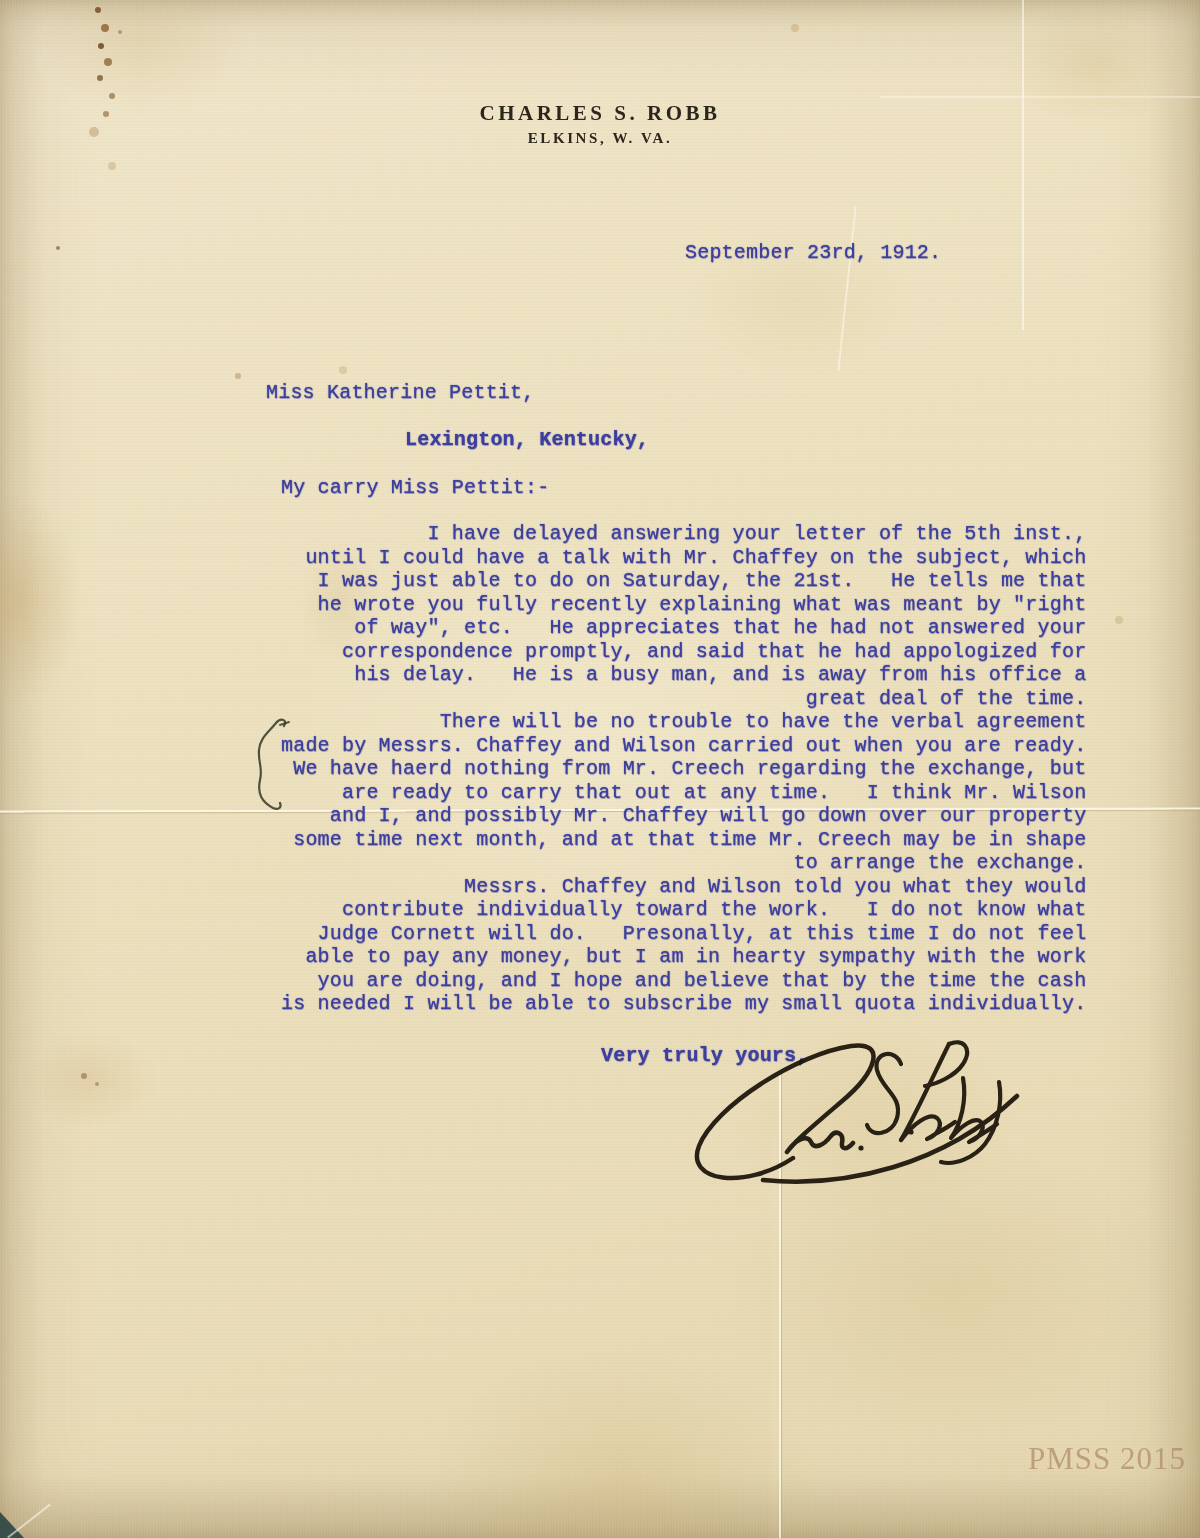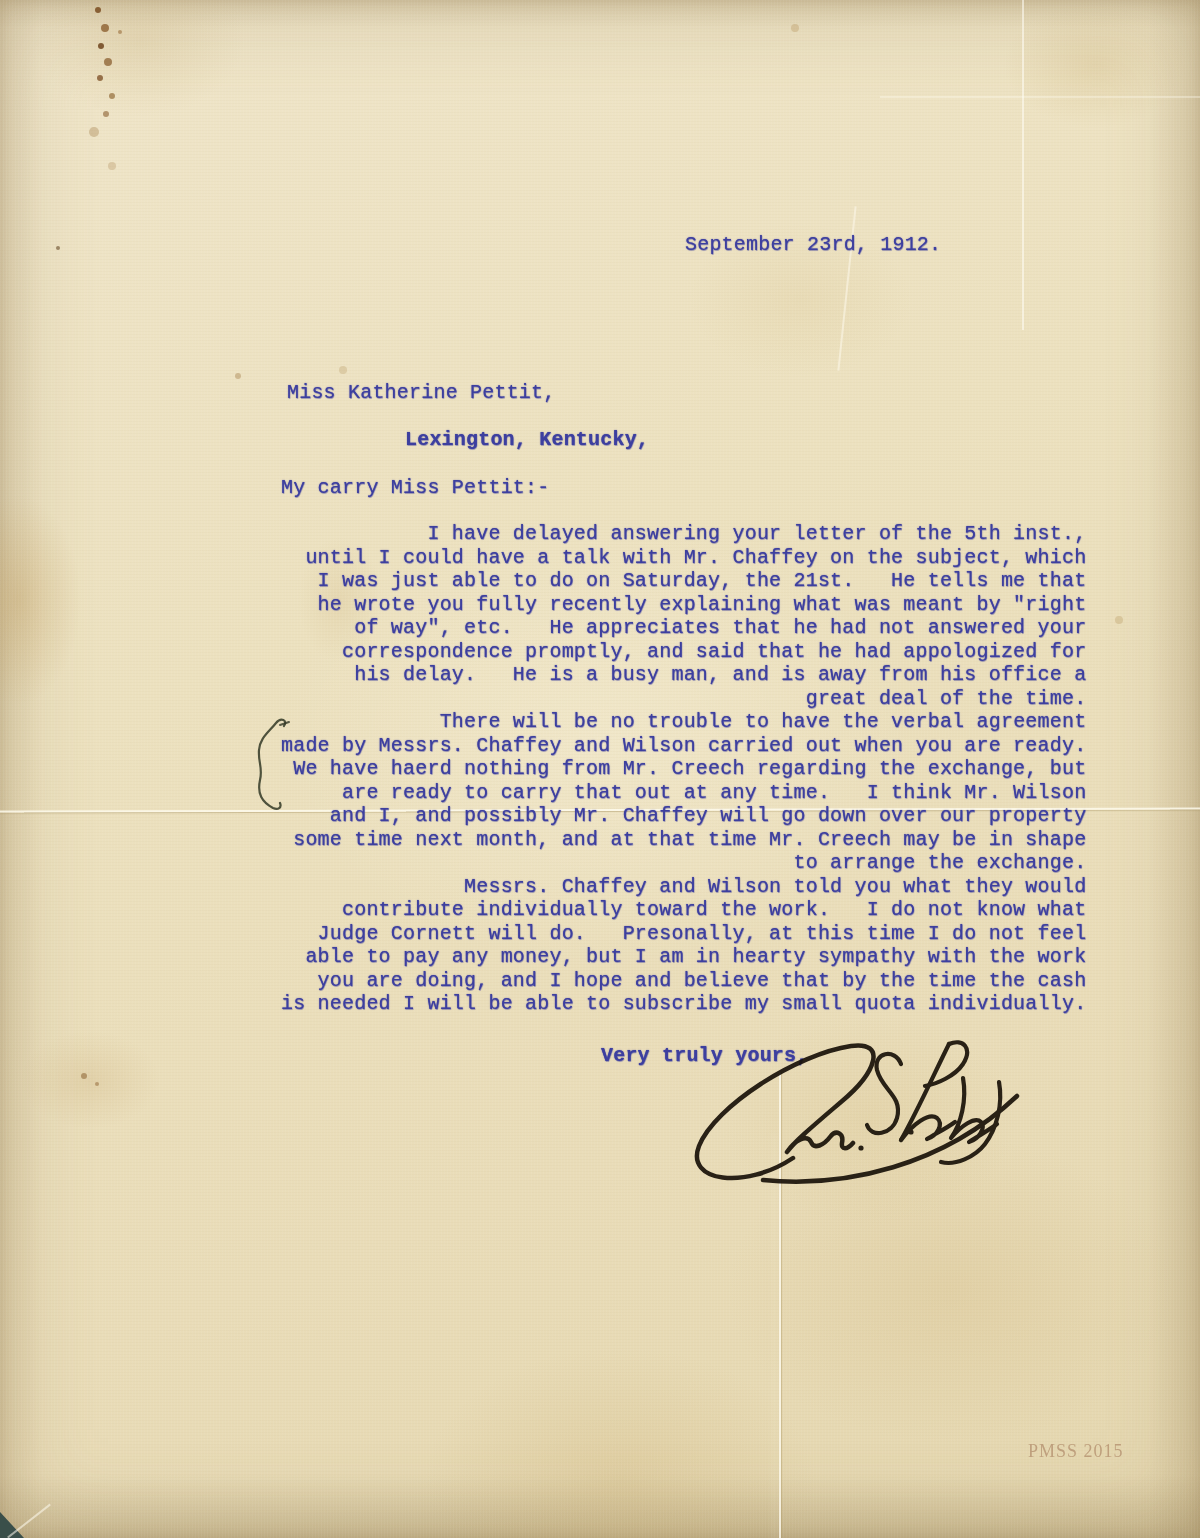--- a/index.html
+++ b/index.html
@@ -80,52 +80,56 @@
   .lh-loc{font-family:"Liberation Serif",serif;font-weight:700;font-size:15px;
     line-height:1.3;letter-spacing:2.6px;margin-top:3px;}
 
   .typed{
     position:absolute;
     font-family:"Liberation Mono","DejaVu Sans Mono",monospace;
     font-size:20px;line-height:23.5px;letter-spacing:.2px;
     color:var(--typewriter-ink,#3d3f9f);
     text-shadow:0 0 1.2px rgba(61,63,159,.85), .5px .5px .6px rgba(61,63,159,.35);
   }
-  .date{left:685px;top:233px;}
-  .addr-name{left:287px;top:381px;}
+  .date{left:685px;top:241px;}
+  .addr-name{left:266px;top:381px;}
   .addr-city{left:405px;top:428px;font-weight:bold;}
   .salutation{left:281px;top:476px;}
   .body-block{left:281px;top:522px;white-space:pre;text-align:right;}
   .valediction{left:601px;top:1044px;font-weight:bold;}
 
   .margin-bracket{position:absolute;left:250px;top:716px;}
   .signature{position:absolute;left:645px;top:1038px;}
   .watermark{
     position:absolute;left:1028px;top:1441px;
-    font-family:"Liberation Serif",serif;font-size:18px;letter-spacing:1px;
+    font-family:"Liberation Serif",serif;font-size:31px;letter-spacing:1px;
     color:var(--watermark,#a87f5f);opacity:.62;
   }
 </style>
 </head>
 <body>
 
 <div class="scan">
   <div class="paper">
     <div class="stains"></div>
     <div class="grain"></div>
     <div class="spots"></div>
 
     <div class="crease crease-h1"></div>
     <div class="crease crease-h2"></div>
     <div class="crease crease-v1"></div>
     <div class="crease crease-v2"></div>
     <div class="crease crease-d1"></div>
     <div class="corner-dark"></div>
     <div class="corner-fold"></div>
 
+    <header class="letterhead">
+      <div class="lh-name">CHARLES S. ROBB</div>
+      <div class="lh-loc">ELKINS, W. VA.</div>
+    </header>
 
     <div class="typed date">September 23rd, 1912.</div>
 
     <div class="typed addr-name">Miss Katherine Pettit,</div>
     <div class="typed addr-city">Lexington, Kentucky,</div>
     <div class="typed salutation">My carry Miss Pettit:-</div>
 
     <svg class="margin-bracket" width="42" height="100" viewBox="0 0 42 100">
       <path d="M34,10 C 38,4 31,1 26,7 C 18,17 10,22 9,34 C 8,46 13,52 10,64 C 7,78 12,86 23,92 C 28,94 32,92 30,87" stroke="#333826" stroke-width="2.2" fill="none" stroke-linecap="round" opacity=".85"></path>
       <path d="M30,9 L 39,6" stroke="#333826" stroke-width="2" fill="none" stroke-linecap="round" opacity=".8"></path>

